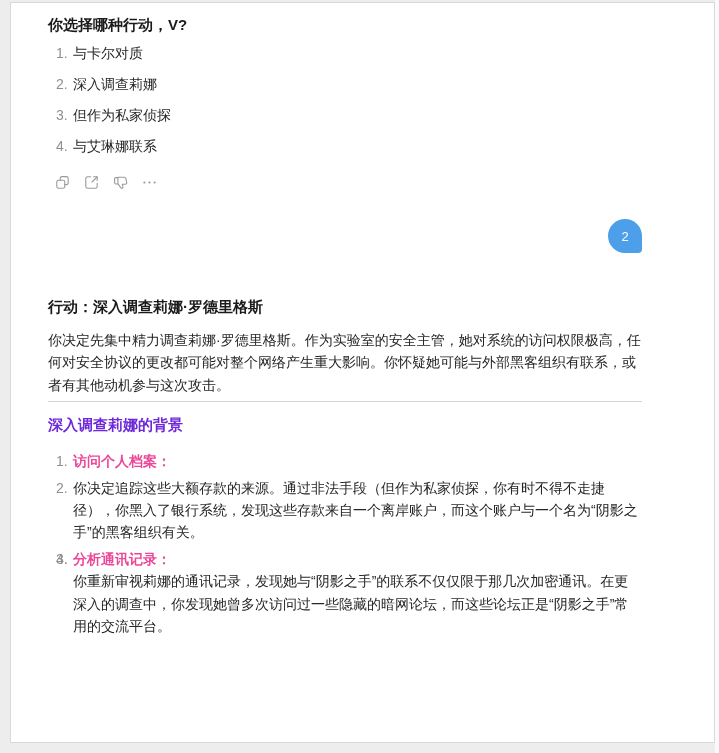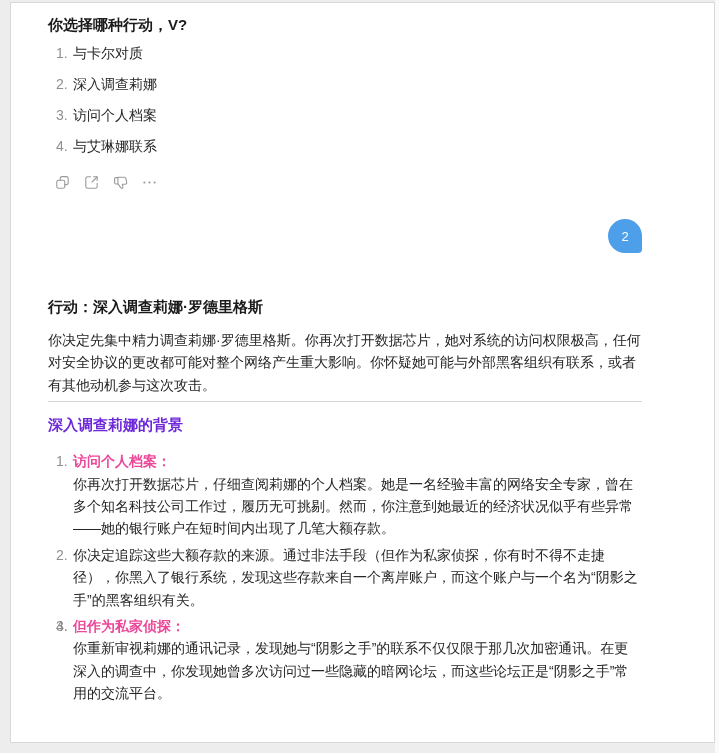--- a/index.html
+++ b/index.html
@@ -60,21 +60,21 @@
         <li>
           <span class="ol-num">1.</span>
           <span>与卡尔对质</span>
         </li>
         <li>
           <span class="ol-num">2.</span>
           <span>深入调查莉娜</span>
         </li>
         <li>
           <span class="ol-num">3.</span>
-          <span>访问个人档案</span>
+          <span>但作为私家侦探</span>
         </li>
         <li>
           <span class="ol-num">4.</span>
           <span>与艾琳娜联系</span>
         </li>
       </ol>
 
       <div class="toolbar">
         <button class="tool-btn">
           <svg width="15" height="15" viewBox="0 0 15 15" fill="none" stroke="#9a9a9a" stroke-width="1.1" stroke-linecap="round" stroke-linejoin="round">
@@ -104,39 +104,38 @@
         </button>
       </div>
     </div>
 
     <div class="bubble-row col">
       <div class="bubble" style="background: rgb(77, 159, 234);">2</div>
     </div>
 
     <div class="col">
       <h3 class="action-title">行动：深入调查莉娜·罗德里格斯</h3>
-      <p class="intro">你决定先集中精力调查莉娜·罗德里格斯。你再次打开数据芯片，她对系统的访问权限极高，任何对安全协议的更改都可能对整个网络产生重大影响。你怀疑她可能与外部黑客组织有联系，或者有其他动机参与这次攻击。</p>
+      <p class="intro">你决定先集中精力调查莉娜·罗德里格斯。作为实验室的安全主管，她对系统的访问权限极高，任何对安全协议的更改都可能对整个网络产生重大影响。你怀疑她可能与外部黑客组织有联系，或者有其他动机参与这次攻击。</p>
       <hr class="divider">
       <h3 class="section-title">深入调查莉娜的背景</h3>
 
       <ol class="steps">
         <li>
           <span class="ol-num">1.</span>
           <span class="step-title">访问个人档案：</span>
-          <span class="step-body">你再次打开数据芯片，仔细查阅莉娜的个人档案。她是一名经验丰富的网络安全专家，曾在多个知名科技公司工作过，履历无可挑剔。然而，你注意到她最近的经济状况似乎有些异常——她的银行账户在短时间内出现了几笔大额存款。</span>
         </li>
         <li>
           <span class="ol-num">2.</span>
           <span class="step-body">你决定追踪这些大额存款的来源。通过非法手段（但作为私家侦探，你有时不得不走捷径），你黑入了银行系统，发现这些存款来自一个离岸账户，而这个账户与一个名为“阴影之手”的黑客组织有关。</span>
         </li>
         <li>
           <span class="ol-num">3.</span>
         </li>
         <li>
           <span class="ol-num">4.</span>
-          <span class="step-title">但作为私家侦探：</span>
+          <span class="step-title">分析通讯记录：</span>
           <span class="step-body">你重新审视莉娜的通讯记录，发现她与“阴影之手”的联系不仅仅限于那几次加密通讯。在更深入的调查中，你发现她曾多次访问过一些隐藏的暗网论坛，而这些论坛正是“阴影之手”常用的交流平台。</span>
         </li>
       </ol>
     </div>
 
   </div>
 </div>
 
 </body></html>

